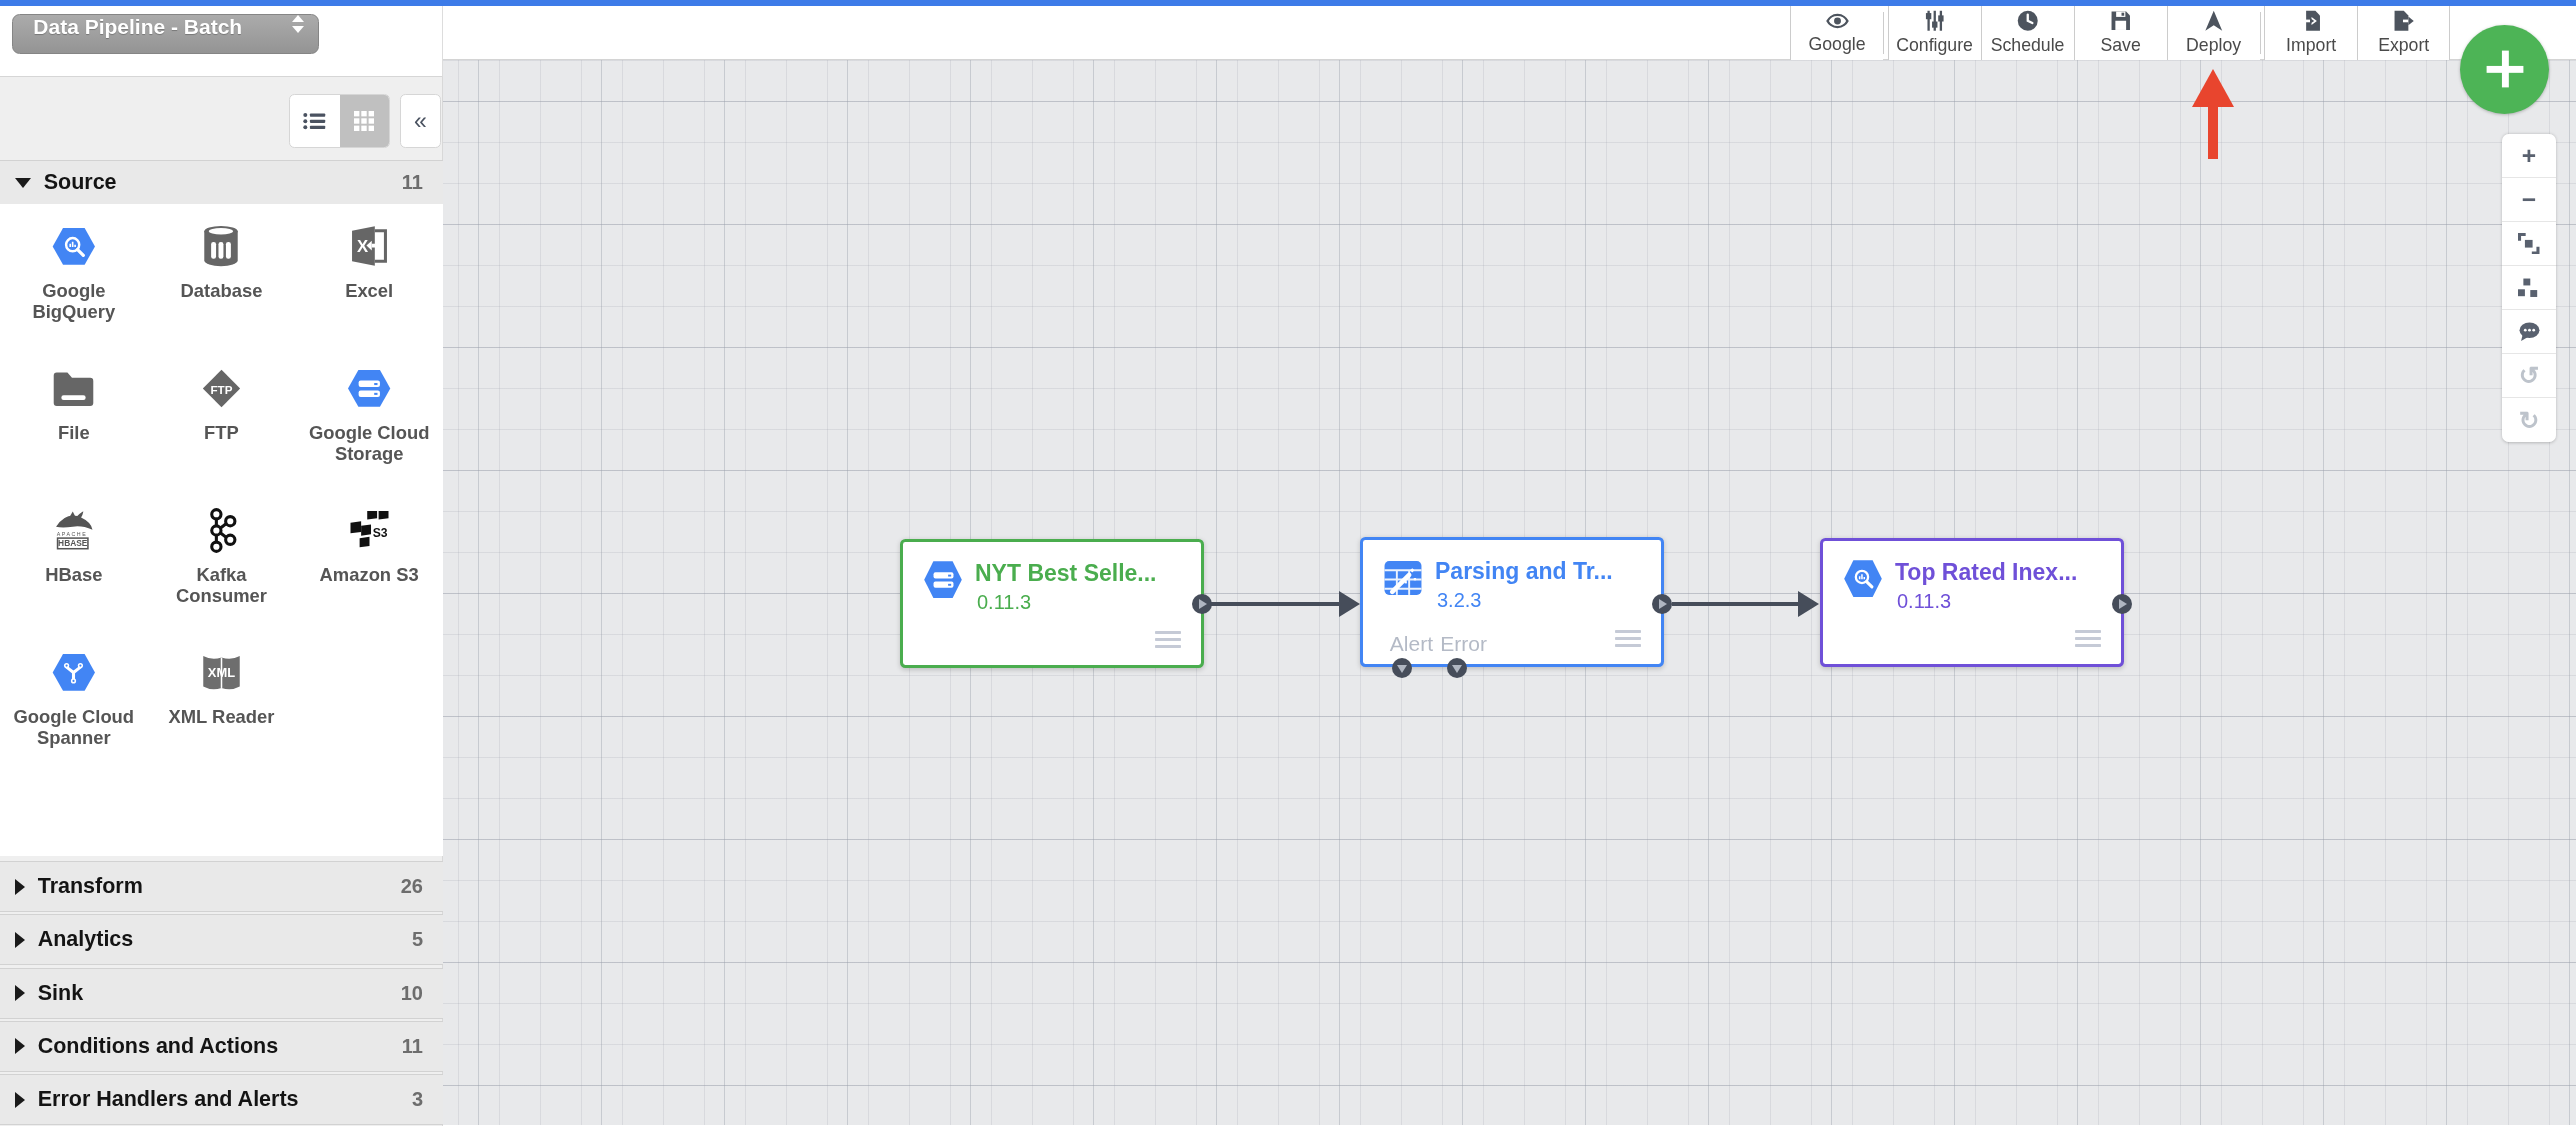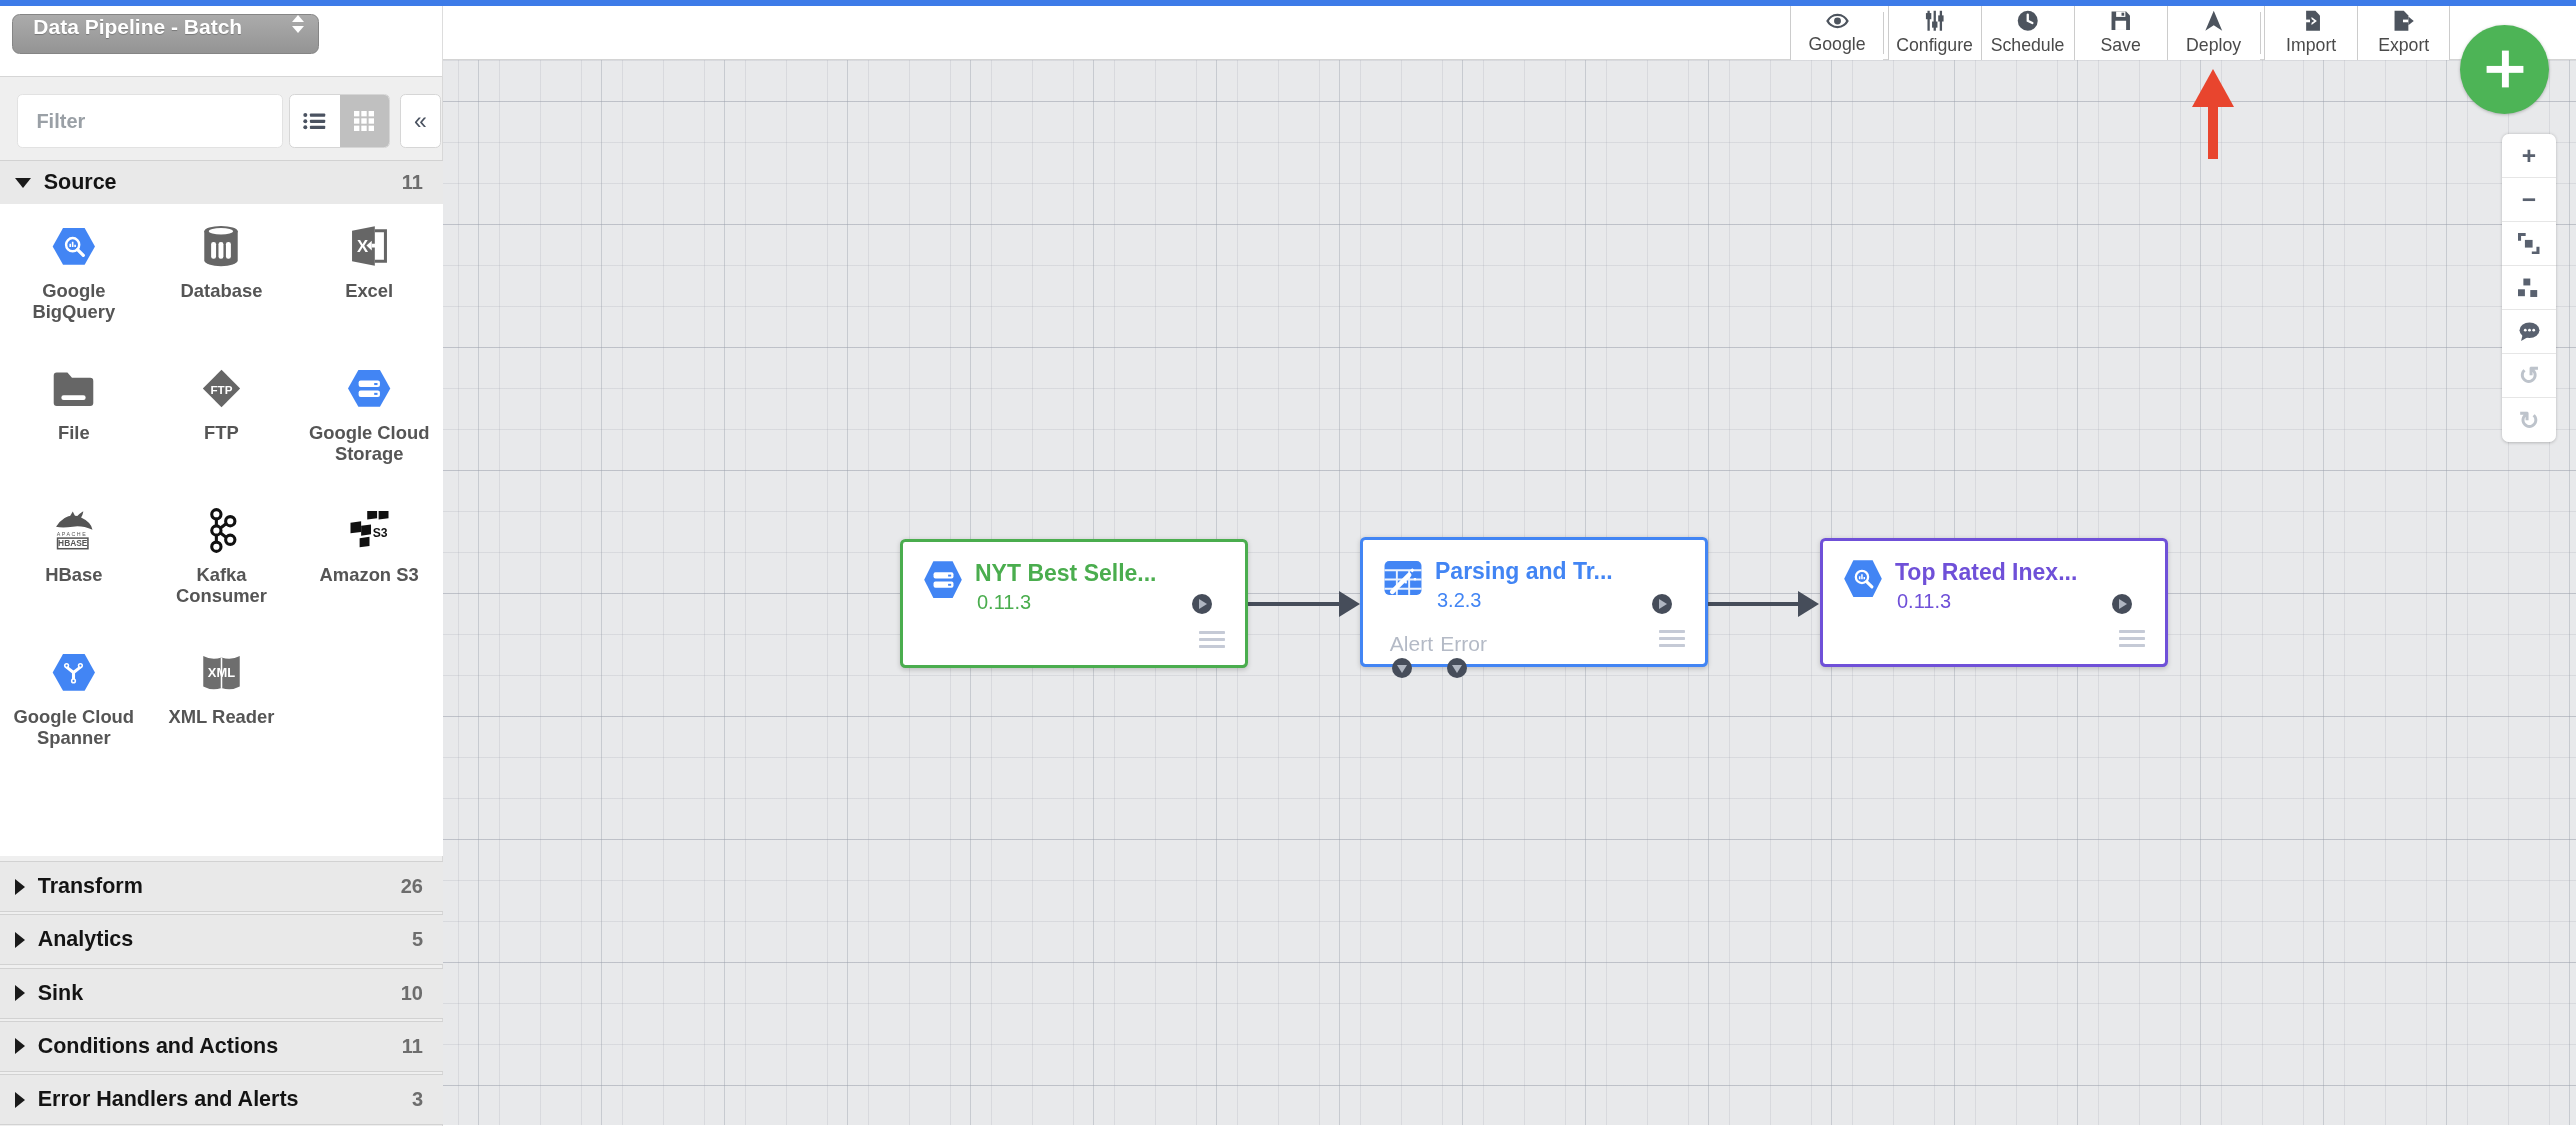--- a/index.html
+++ b/index.html
@@ -48,21 +48,21 @@
       linear-gradient(to right, rgba(150,157,168,.40) 0.8px, transparent 0.8px),
       linear-gradient(to bottom, rgba(150,157,168,.40) 0.8px, transparent 0.8px),
       linear-gradient(to right, rgba(150,157,168,.20) 0.8px, transparent 0.8px),
       linear-gradient(to bottom, rgba(150,157,168,.20) 0.8px, transparent 0.8px);
     background-size:123px 123px,123px 123px,41px 41px,41px 41px;
     background-position:-14px 0, 0 41px, 7px 0, 0 0;
   }
   .bottom-strip { position:absolute; left:0; top:1125px; width:2576px; height:6.1px; background:#fff; z-index:4; }
 
   
-  .node { position:absolute; width:348px; background:#fff; border-radius:5.4px; z-index:1;
+  .node { position:absolute; width:304px; background:#fff; border-radius:5.4px; z-index:1;
           box-shadow:0 1.5px 5.4px rgba(0,0,0,.18); cursor:pointer; }
   .node .nicon { position:absolute; left:20px; top:17.7px; width:40px; height:40px; }
   .node .ntitle { position:absolute; left:72px; top:18.4px; font-size:23px; font-weight:bold; white-space:nowrap; }
   .node .nver   { position:absolute; left:74px; top:49px; font-size:20px; }
   .node .menu { position:absolute; right:20px; bottom:17px; width:26px; display:flex; flex-direction:column; gap:3.8px; cursor:pointer; }
   .node .menu i { display:block; height:3.1px; background:#c5cad6; border-radius:0.8px; }
 
   .hex { width:100%; height:100%; background:#4285f4;
          clip-path:polygon(26% 4%, 74% 4%, 97% 50%, 74% 96%, 26% 96%, 3% 50%);
          display:flex; align-items:center; justify-content:center; position:relative; }
@@ -326,21 +326,20 @@
       <i></i>
       <i></i>
       <i></i>
     </div>
 </div>
 <div class="port-out" style="left:2112px; top:594px;">
     <i></i>
   </div>
 
 <div class="sidebar">
-  <input class="filter-input" type="text" placeholder="Filter" style="">
   <div class="view-toggle">
     <div class="half">
       <svg width="23" height="18.4" viewBox="0 0 30 24">
         <g fill="#4a5260">
             <circle cx="3" cy="4" r="2.6"></circle>
             <circle cx="3" cy="12" r="2.6"></circle>
             <circle cx="3" cy="20" r="2.6"></circle>
         <rect x="9" y="2" width="20" height="4.2" rx="1"></rect>
             <rect x="9" y="10" width="20" height="4.2" rx="1"></rect>
             <rect x="9" y="18" width="20" height="4.2" rx="1"></rect>

